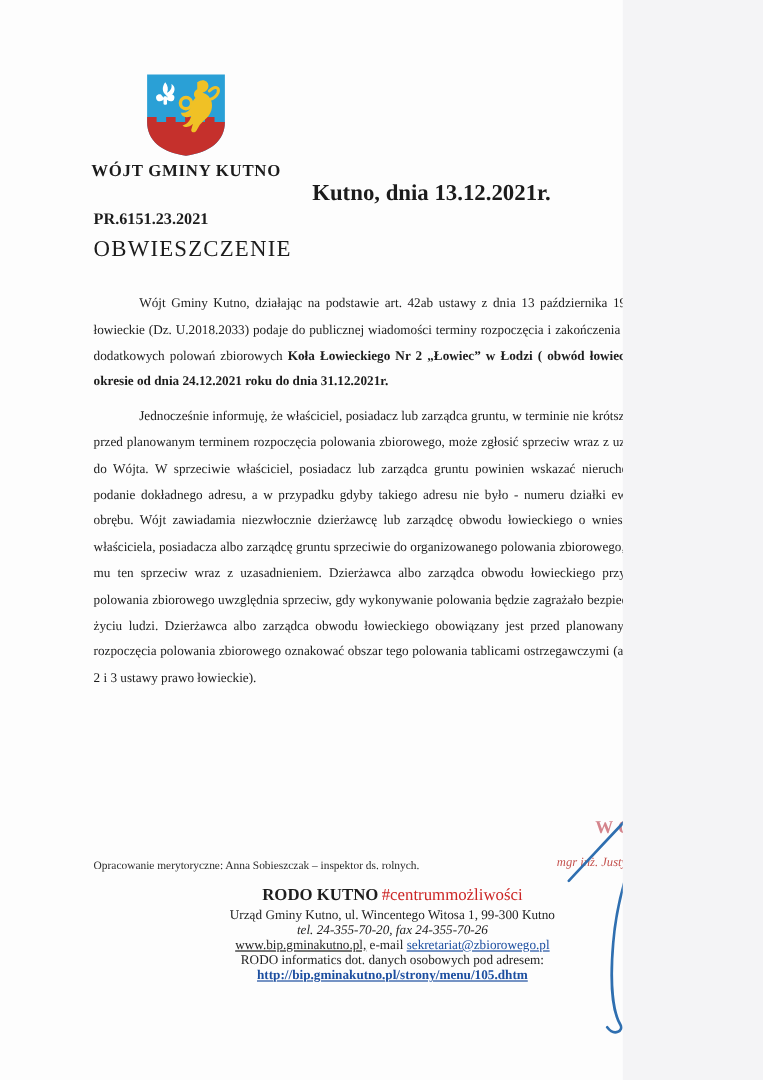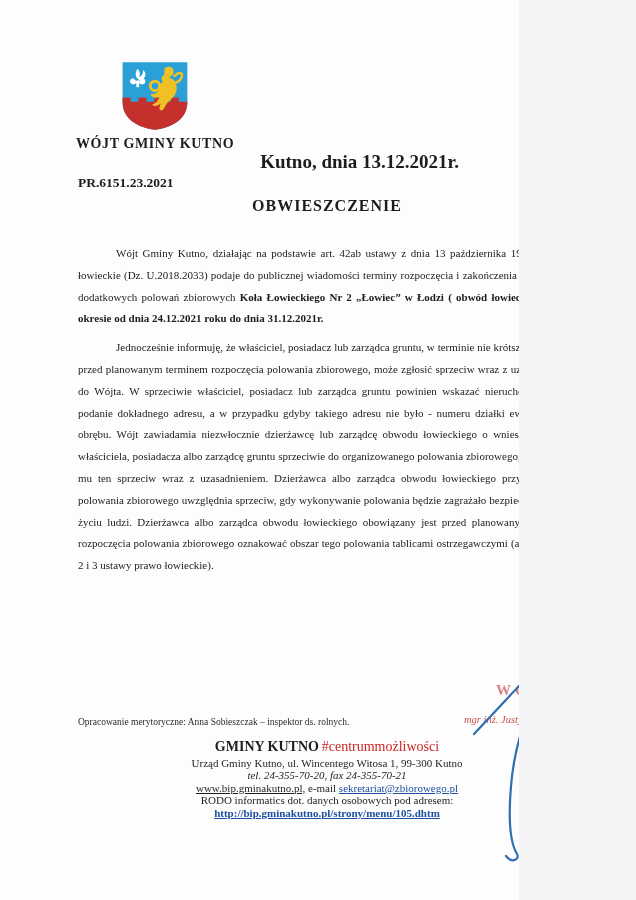--- a/index.html
+++ b/index.html
@@ -19,22 +19,22 @@
   }
   .dateline{
     position:absolute;right:60px;top:151px;
     font-weight:bold;font-size:19px;
   }
   .refnum{
     position:absolute;left:78px;top:175px;
     font-weight:bold;font-size:13.5px;
   }
   .title{
-    position:absolute;left:78px;top:197px;width:498px;text-align:center;
-    font-weight:bold;font-size:16px;letter-spacing:1px;
+    position:absolute;left:78px;top:197px;width:498px;
+    font-weight:normal;font-size:19px;letter-spacing:1px;
   }
   
   .bodytext{
     position:absolute;left:78px;top:243px;width:498px;
     font-size:11px;line-height:21.8px;text-align:justify;
   }
   .bodytext p{margin:0 0 7px 0;}
   .indent{text-indent:38px;}
   .b{font-weight:bold;}
   
@@ -108,23 +108,23 @@
     <g fill="none" stroke="#2f6fb0" stroke-width="2.2" stroke-linecap="round">
       <path d="M132,20 C98,64 77,120 73,170 C70,205 73,228 79,238 C82,243 74,248 68,240"></path>
       <path d="M36,118 C68,84 112,36 132,18 C142,9 147,18 139,32 C125,57 104,76 92,98"></path>
     </g>
   </svg>
 
   <div class="footnote">Opracowanie merytoryczne: Anna Sobieszczak – inspektor ds. rolnych.</div>
 
   <div class="footer">
     <div class="row1">
-      <span class="org">GMINY KUTNO</span>
+      <span class="org">RODO KUTNO</span>
       <span class="slogan">#centrummożliwości</span>
     </div>
     <div>Urząd Gminy Kutno, ul. Wincentego Witosa 1, 99-300 Kutno</div>
-    <div class="italic">tel. 24-355-70-20, fax 24-355-70-21</div>
+    <div class="italic">tel. 24-355-70-20, fax 24-355-70-26</div>
     <div><span class="u">www.bip.gminakutno.pl,</span><span> e-mail </span><span class="link">sekretariat@zbiorowego.pl</span></div>
     <div>RODO informatics dot. danych osobowych pod adresem:</div>
     <div><span class="urllink">http://bip.gminakutno.pl/strony/menu/105.dhtm</span></div>
   </div>
 
 </div>
 
 </body></html>

